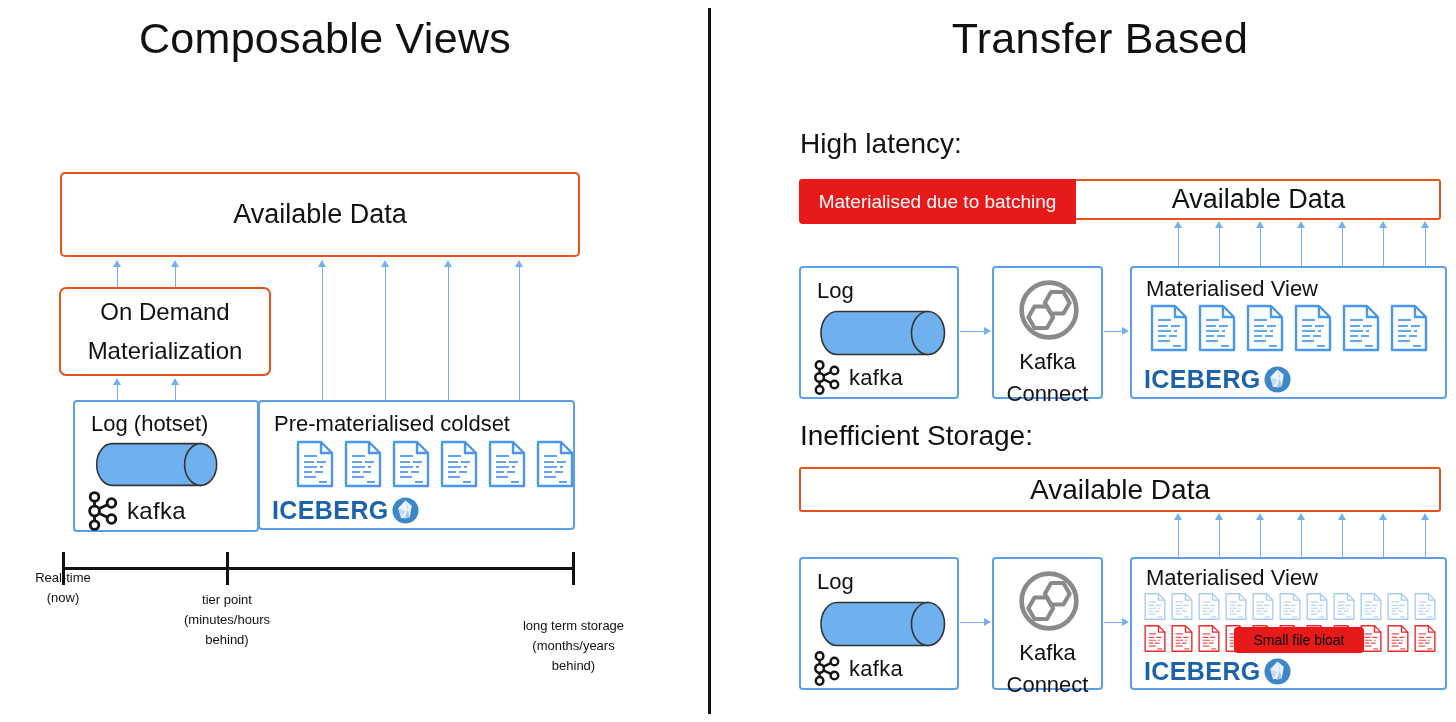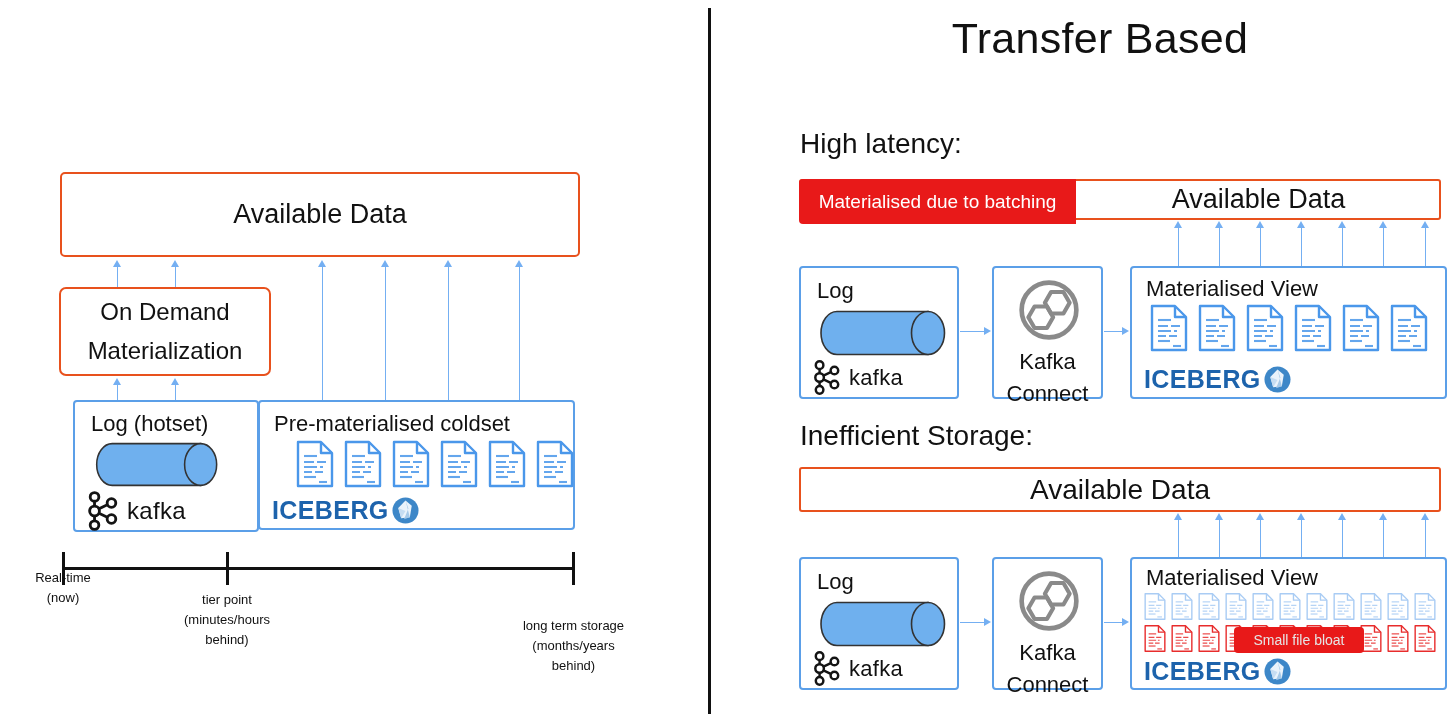--- a/index.html
+++ b/index.html
@@ -42,29 +42,30 @@
   .c-red  { color:var(--doc-red); }
 
   .kafka { display:flex; align-items:center; gap:8px; }
   .kafka .word { font-size:24px; font-weight:500; letter-spacing:.3px; }
   .iceberg { display:flex; align-items:center; gap:3px; }
   .iceberg .word { font-size:25px; font-weight:700; color:var(--iceberg-blue); letter-spacing:.4px;text-align:right; }
 
   .tlabel { font-size:13px; text-align:center; line-height:1.55; }
   .tick { background:#111; }
   .redseg { background:var(--alert-red); color:#fff; font-size:19px; border-radius:4px 0 0 4px; }
-  .badge { background:var(--alert-red); color:#e5e5e5; font-size:14px; border-radius:2px;
+  .badge { background:var(--alert-red); color:#000000; font-size:14px; border-radius:2px;
            box-shadow:0 0 0 2px var(--alert-red); }
   .connect-label { font-size:22px; text-align:center; line-height:1.45; }
 </style>
 </head>
 <body>
 
 <div id="canvas">
 
+  <div class="abs title" style="left:0;top:14px;width:650px">Composable Views</div>
 
   <div class="abs obox center" style="left:60px;top:172px;width:520px;height:85px">
     <span class="avail">Available Data</span>
   </div>
 
   <div class="abs arrv" style="left:112px;top:260px;height:27px">
       <b></b>
       <i></i>
     </div>
   <div class="abs arrv" style="left:170px;top:260px;height:27px">

